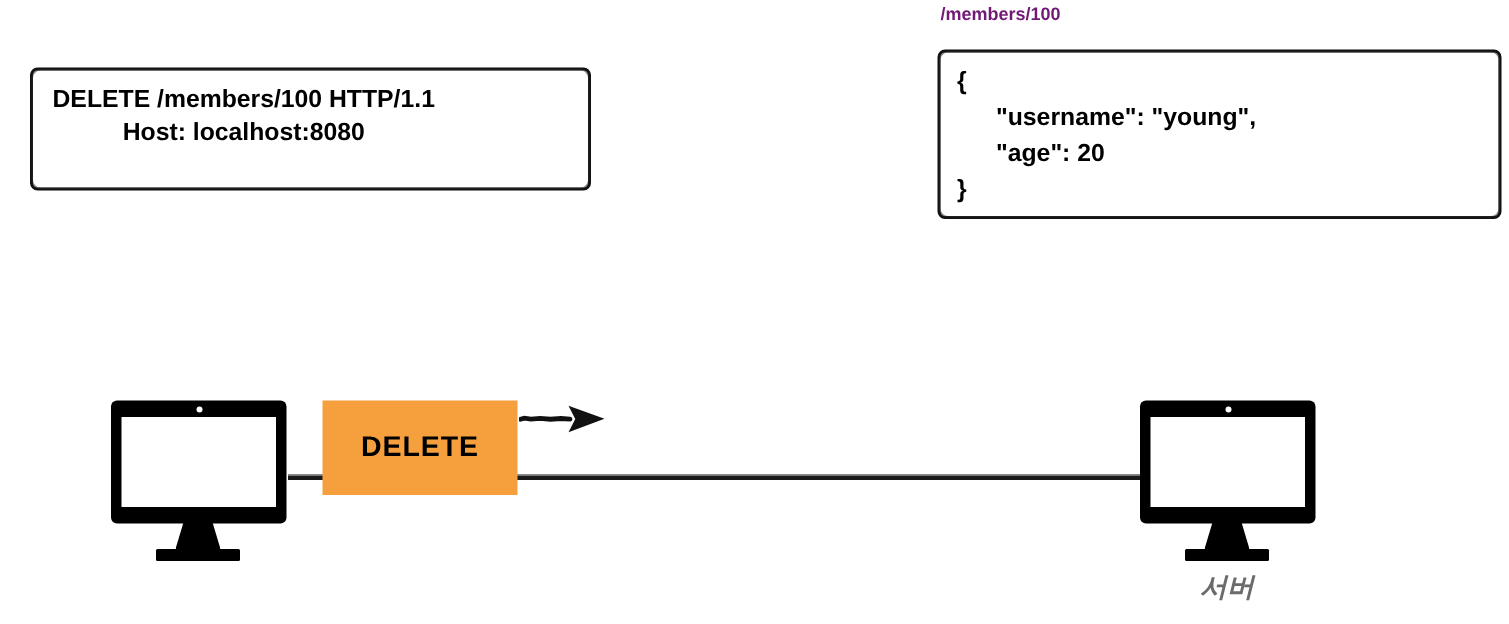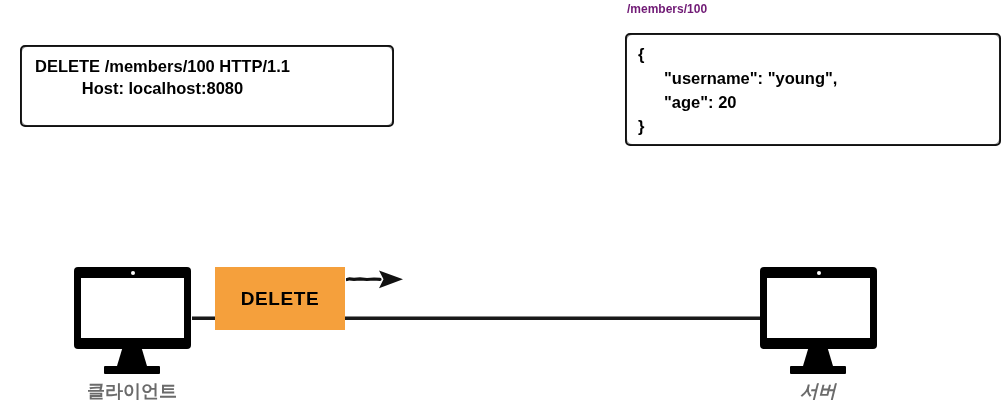--- a/index.html
+++ b/index.html
@@ -228,21 +228,20 @@
 
   <div class="node" id="client-node">
     <div class="monitor">
       <div class="monitor-bezel">
         <div class="monitor-camera"></div>
         <div class="monitor-screen"></div>
       </div>
       <div class="monitor-neck-shape"></div>
       <div class="monitor-base"></div>
     </div>
-    <div class="node-label">클라이언트</div>
   </div>
 
   <div class="node" id="server-node">
     <div class="monitor">
       <div class="monitor-bezel">
         <div class="monitor-camera"></div>
         <div class="monitor-screen"></div>
       </div>
       <div class="monitor-neck-shape"></div>
       <div class="monitor-base"></div>

